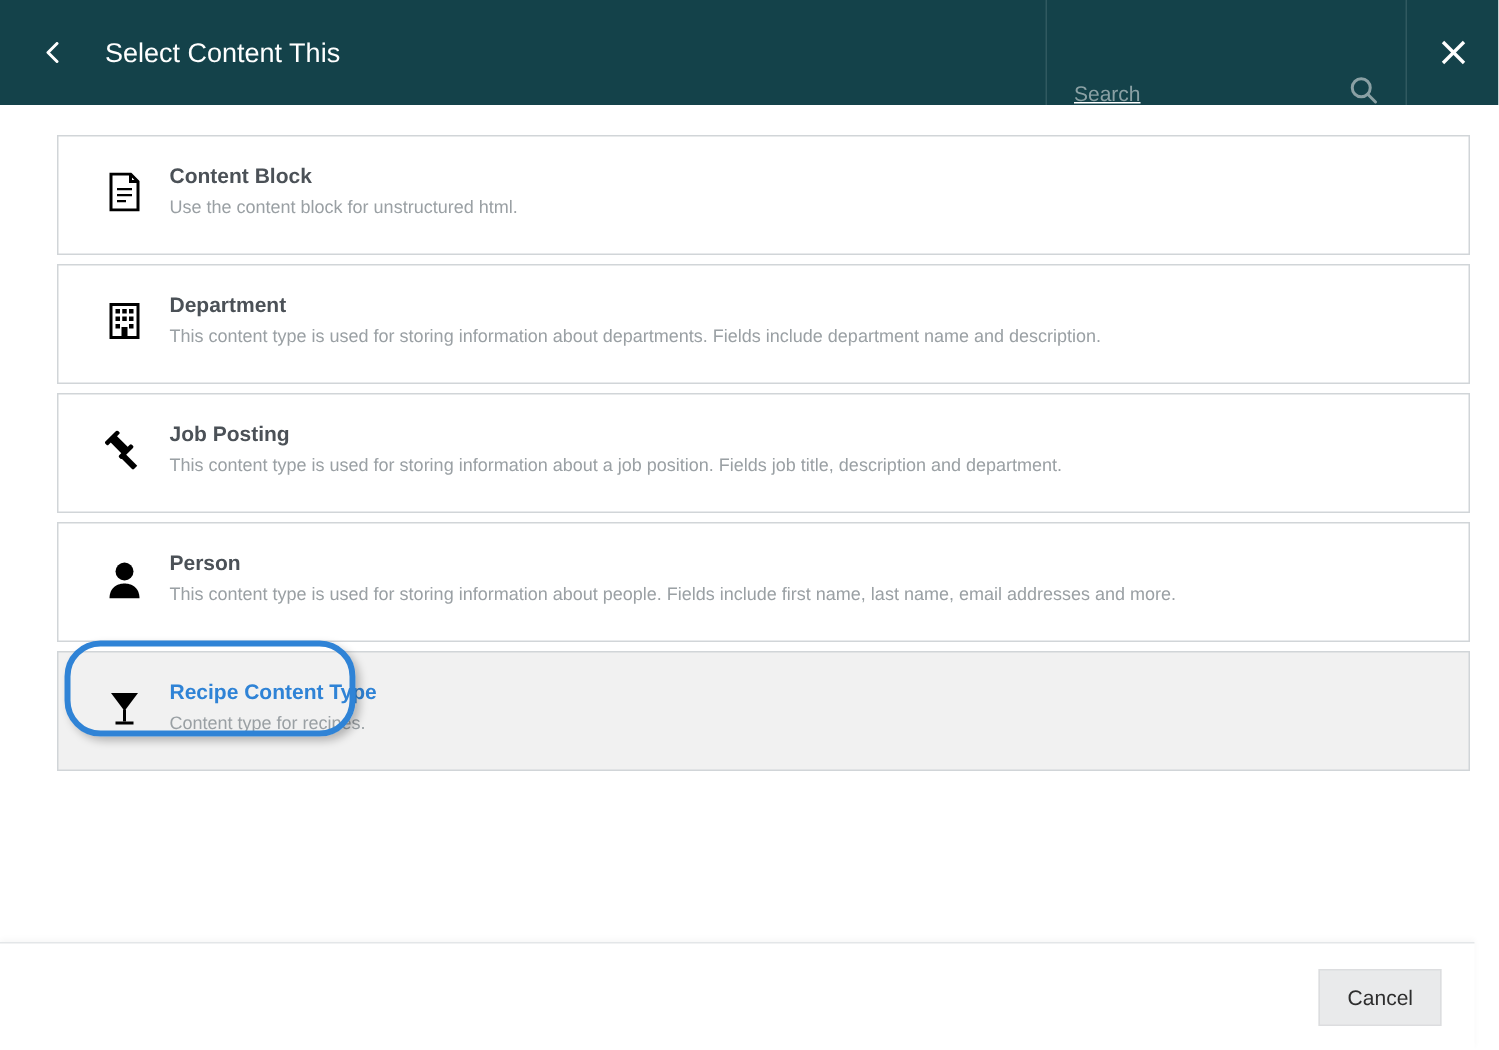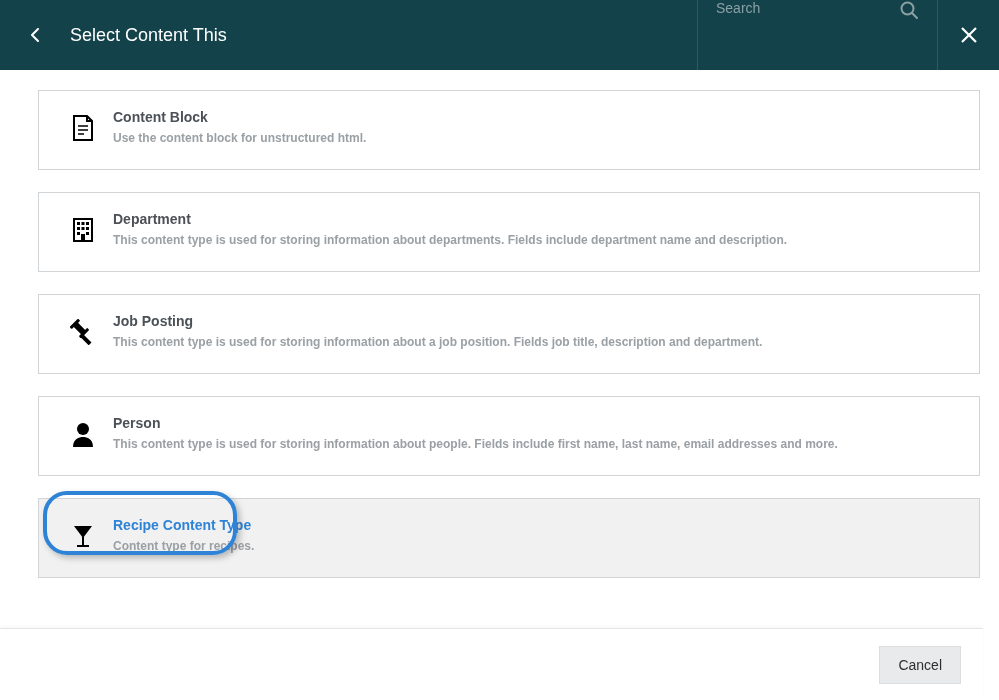--- a/index.html
+++ b/index.html
@@ -30,25 +30,26 @@
       cursor: pointer;
     }
     .page-title {
       font-size: 18px;
       font-weight: 400;
       color: #fff;
     }
     .search-wrap {
       margin-left: auto;
       display: flex;
-      align-items: flex-start;
+      align-items: flex-end;
       border-left: 1px solid rgba(255,255,255,0.12);
       height: 100%;
       padding: 0 18px;
       width: 240px;
+      text-decoration: underline;
     }
     .search-input {
       background: transparent;
       border: none;
       outline: none;
       color: #fff;
       font-size: 14px;
       flex: 1;
     }
     .search-input::placeholder {
@@ -65,21 +66,21 @@
       align-items: center;
       justify-content: center;
       cursor: pointer;
     }
     .content {
       padding: 20px 19px 0 38px;
     }
     .type-card {
       border: 1px solid #d1d5d8;
       background: #fff;
-      margin-bottom: 22px;
+      margin-bottom: 6px;
       padding: 18px 6px 24px 14px;
       display: flex;
       align-items: flex-start;
       cursor: pointer;
     }
     .type-card.selected {
       background: #f1f1f1;
     }
     .type-icon-wrap {
       width: 60px;
@@ -92,21 +93,20 @@
     }
     .type-title {
       font-size: 14px;
       font-weight: 700;
       color: #4b5157;
       margin-bottom: 6px;
     }
     .type-desc {
       font-size: 12px;
       color: #9aa0a4;
-      font-weight: bold;
     }
     .highlight-ring {
       position: absolute;
       border: 4px solid #2f83d6;
       border-radius: 24px;
       pointer-events: none;
       box-shadow: 3px 3px 6px rgba(0,0,0,0.25);
     }
     .selected .type-title {
       color: #2f83d6;

